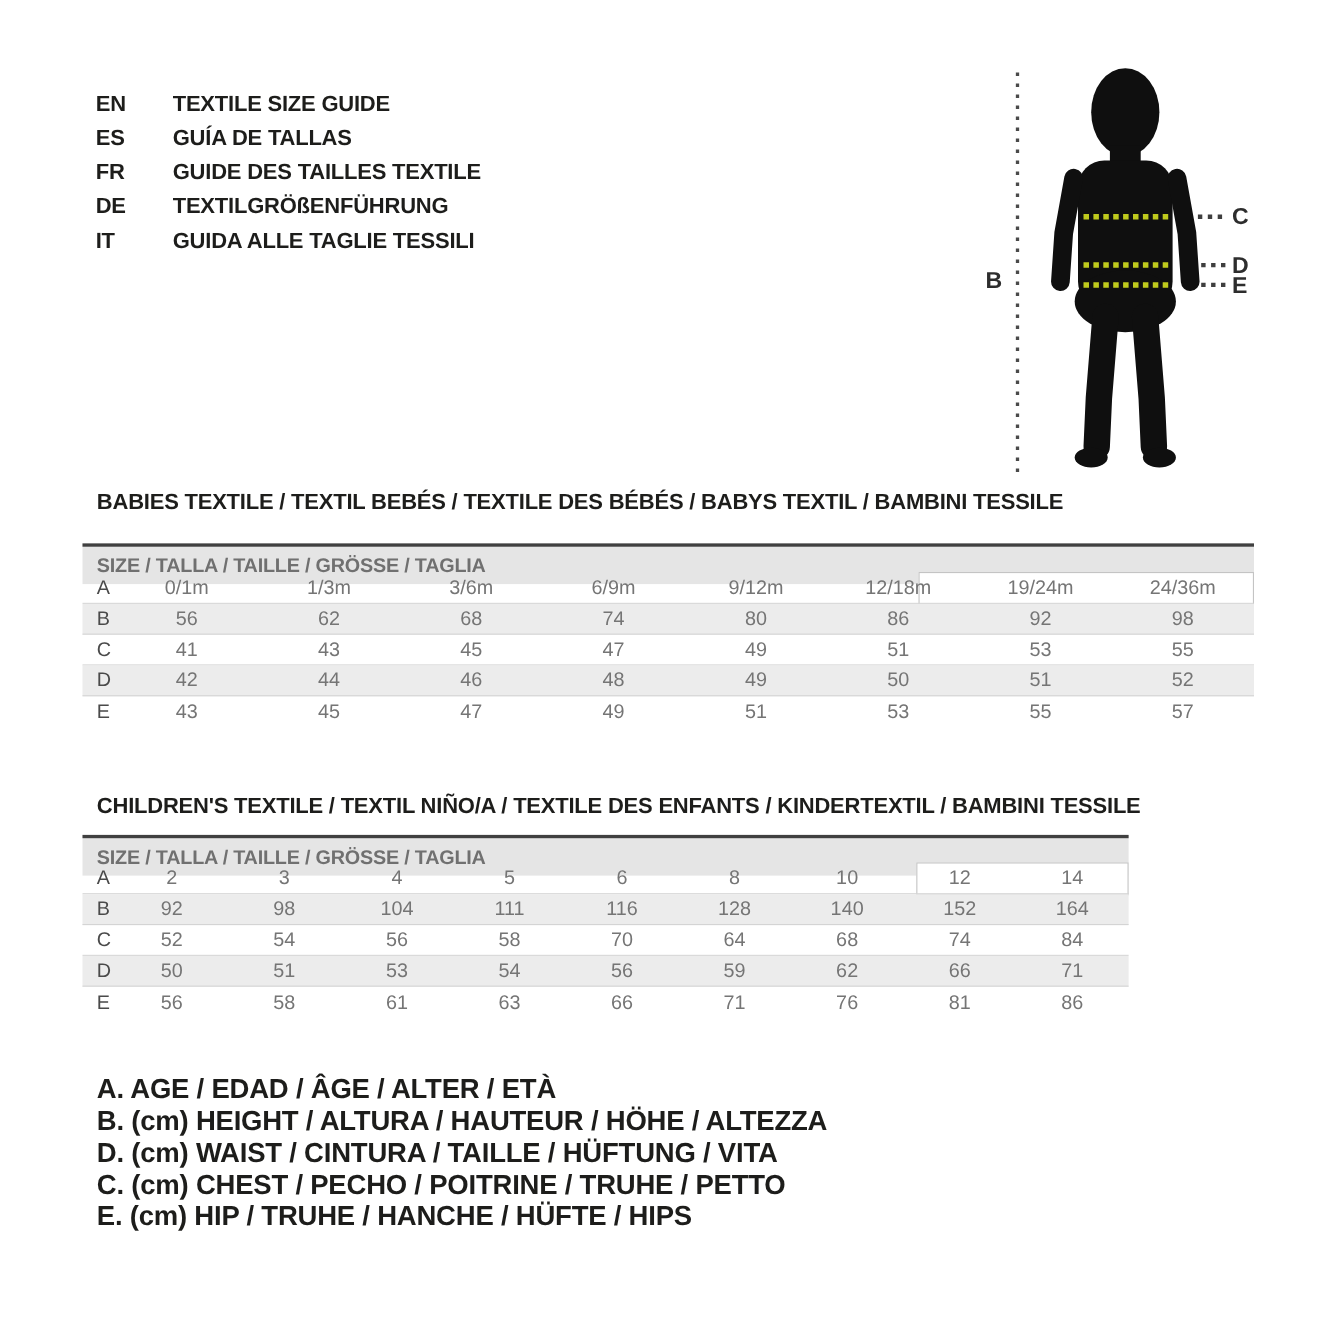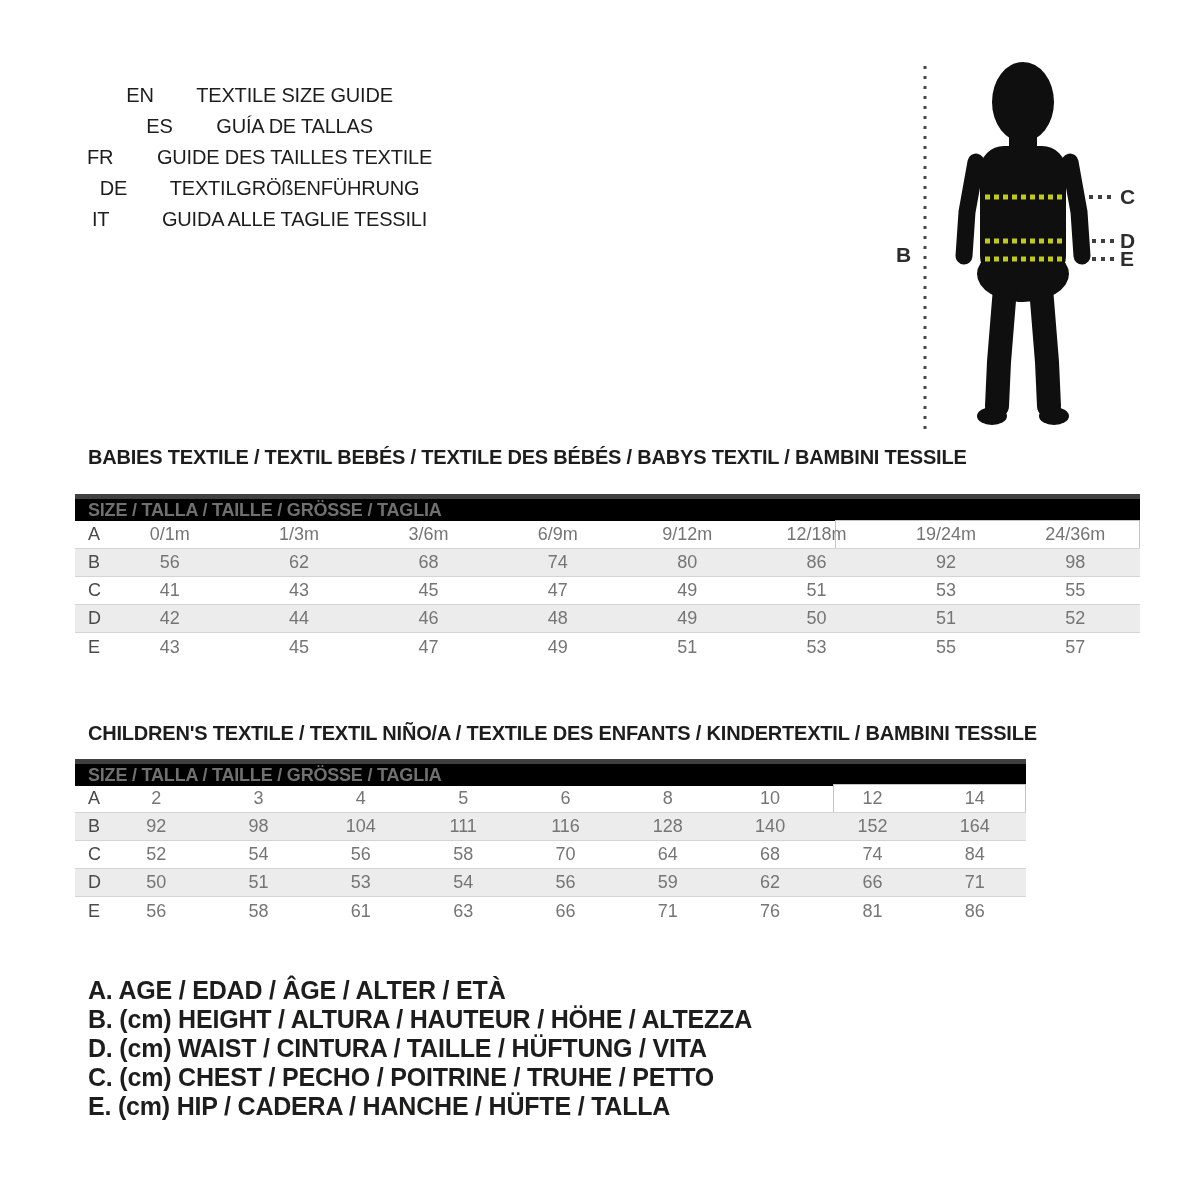--- a/index.html
+++ b/index.html
@@ -3,33 +3,33 @@
 <meta charset="utf-8">
 <style>
   html,body{margin:0;padding:0;}
   body{
     width:1200px;height:1200px;background:#ffffff;position:relative;overflow:hidden;
     font-family:"Liberation Sans", sans-serif;color:#1d1d1b;
   }
 
   
   .lang-list{position:absolute;left:87px;top:80px;}
-  .lang-row{display:flex;height:31px;align-items:center;font-weight:normal;font-size:20px;letter-spacing:-0.2px;color:#1d1d1b;white-space:nowrap;justify-content:center;}
+  .lang-row{display:flex;height:31px;align-items:center;font-weight:bold;font-size:20px;letter-spacing:-0.2px;color:#1d1d1b;white-space:nowrap;}
   .lang-code{width:70px;flex:0 0 70px;}
 
   
   .figure-wrap{position:absolute;left:870px;top:50px;width:300px;height:400px;}
 
   
   .section{position:absolute;}
   #babies-section{left:75px;top:446px;width:1065px;height:220px;}
   #children-section{left:75px;top:722px;width:951px;height:210px;}
   .sec-title{position:absolute;left:13px;top:0;font-weight:bold;font-size:20px;letter-spacing:-0.2px;white-space:nowrap;color:#1d1d1b;}
   .size-bar{
-    position:absolute;left:0;width:100%;height:27px;background:#000000;border-top:5px solid #404040;
+    position:absolute;left:0;width:100%;height:37px;background:#e5e5e5;border-top:3px solid #404040;
     display:flex;align-items:center;padding-left:13px;box-sizing:border-box;
     font-weight:bold;font-size:18px;color:#707070;letter-spacing:-0.2px;white-space:nowrap;
   }
   #babies-section .size-bar{top:48px;}
   #children-section .size-bar{top:37px;}
   .t-rows{position:absolute;left:0;width:100%;z-index:2;}
   #babies-section .t-rows{top:75px;}
   #children-section .t-rows{top:63px;}
   .t-row{display:flex;height:28px;align-items:center;border-bottom:1px solid #d4d4d4;box-sizing:border-box;}
   .t-row:last-child{border-bottom:none;}
@@ -235,14 +235,14 @@
         <span class="t-cell">86</span>
       </div>
     </div>
 </div>
 
 <div class="legend">
     <div class="legend-line">A. AGE / EDAD / ÂGE / ALTER / ETÀ</div>
     <div class="legend-line">B. (cm) HEIGHT / ALTURA / HAUTEUR / HÖHE / ALTEZZA</div>
     <div class="legend-line">D. (cm) WAIST / CINTURA / TAILLE / HÜFTUNG / VITA</div>
     <div class="legend-line">C. (cm) CHEST / PECHO / POITRINE / TRUHE / PETTO</div>
-    <div class="legend-line">E. (cm) HIP / CADERA / HANCHE / HÜFTE / TALLA</div>
+    <div class="legend-line">E. (cm) HIP / TRUHE / HANCHE / HÜFTE / HIPS</div>
   </div>
 
 </body></html>

